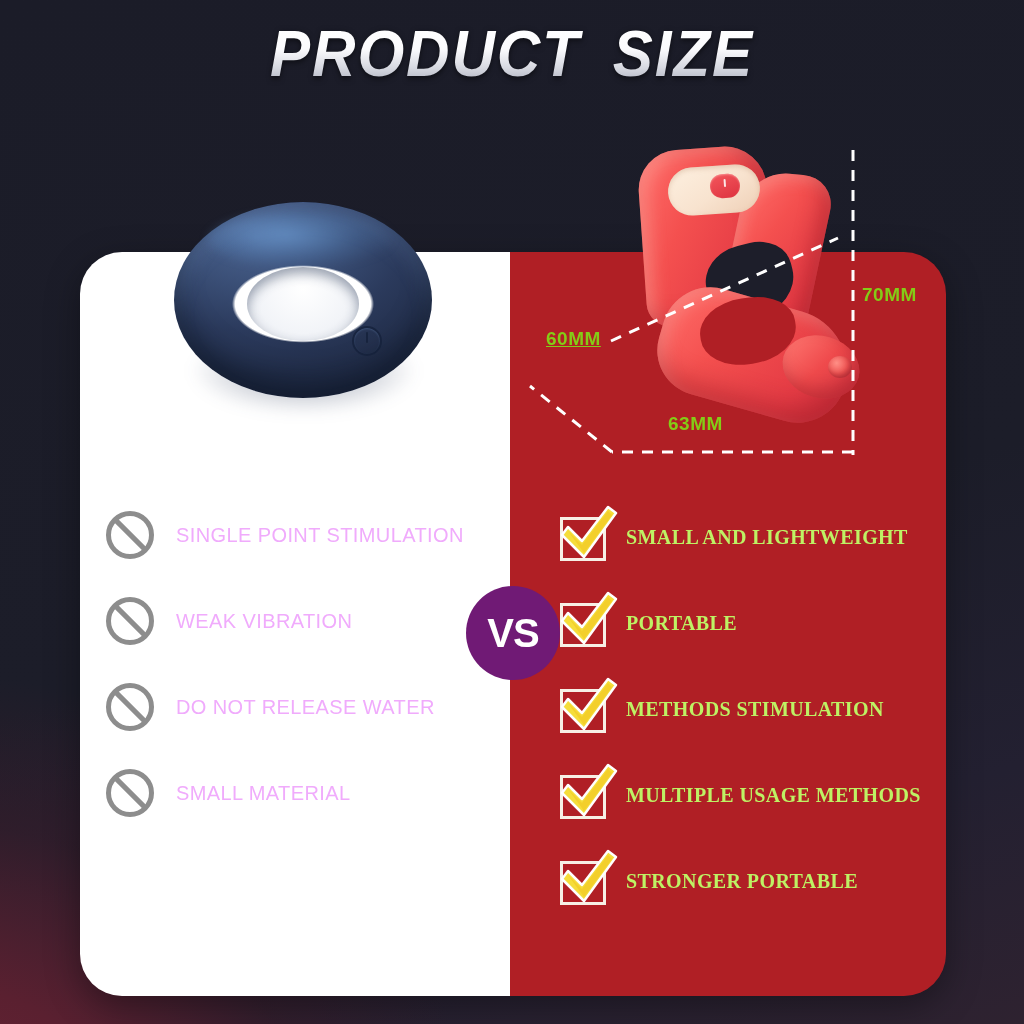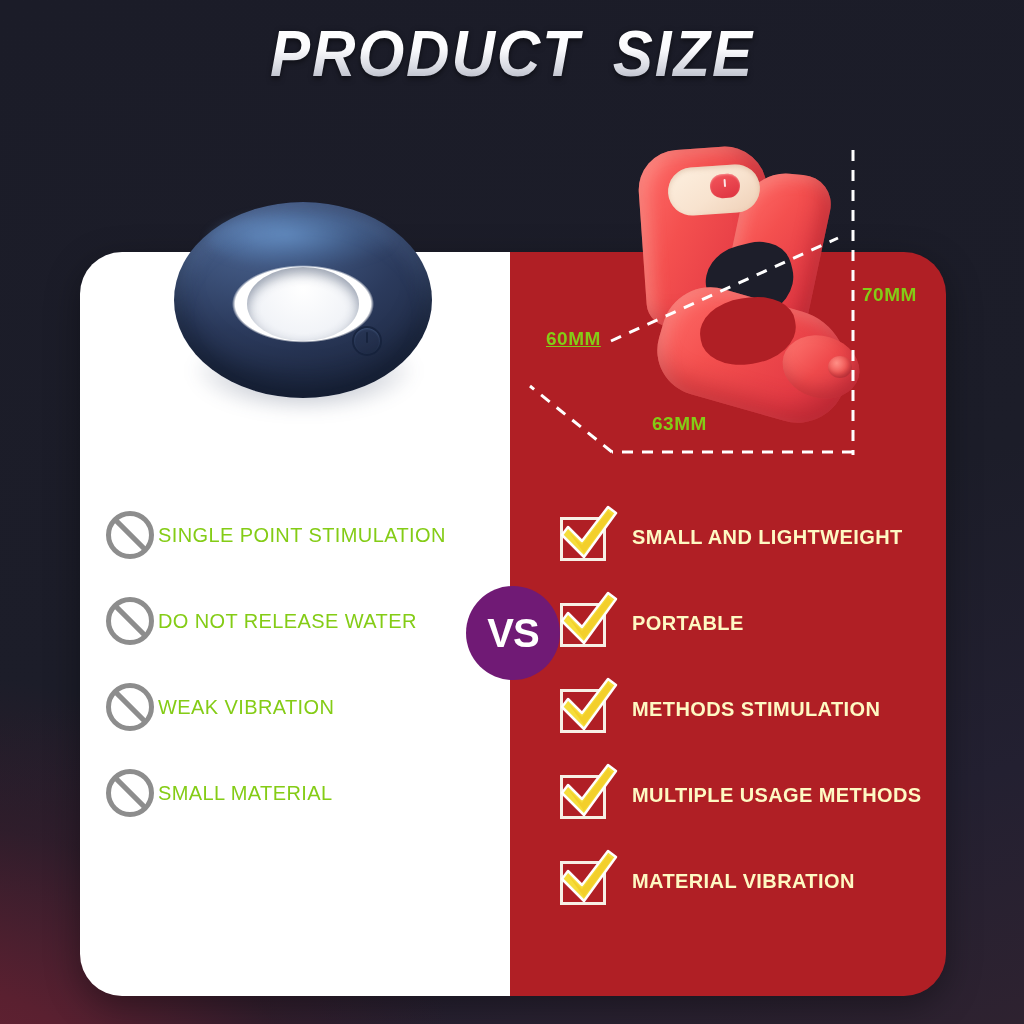--- a/index.html
+++ b/index.html
@@ -201,21 +201,21 @@
   .dim-label {
     position:absolute;
     color:#84cc16;
     font-weight:bold;
     font-size:19px;
     letter-spacing:0.5px;
     white-space:nowrap;
   }
   #dim-70 { left:862px; top:284px; }
   #dim-60 { left:546px; top:328px;text-decoration:underline; }
-  #dim-63 { left:652px; top:413px; }
+  #dim-63 { left:668px; top:413px; }
   #dash-svg { position:absolute; left:0; top:0; width:1024px; height:1024px; pointer-events:none; }
 
   
   #vs {
     position:absolute;
     left:466px; top:586px;
     width:94px; height:94px;
     border-radius:50%;
     background:#701a75;
     display:flex; align-items:center; justify-content:center;
@@ -239,22 +239,22 @@
   }
   .row {
     display:flex; align-items:center;
     height:86px;
   }
   .row-label {
     font-size:20px;
     letter-spacing:0.4px;
     white-space:nowrap;
   }
-  #list-left .row-label { color:#84cc16; margin-left:4px; }
-  #list-right .row-label { color:#fef9c3; font-weight:bold; margin-left:24px; }
+  #list-left .row-label { color:#f0abfc; margin-left:22px; }
+  #list-right .row-label { color:#bef264; font-weight:bold; margin-left:18px;font-family:Liberation Serif, serif; }
 
   
   .no-icon {
     position:relative;
     width:48px; height:48px; flex:0 0 48px;
     border-radius:50%;
     border:5px solid #8d8d8d;
   }
   .no-icon::after {
     content:"";
@@ -326,25 +326,25 @@
 <div class="dim-label" id="dim-60">60MM</div>
 <div class="dim-label" id="dim-63">63MM</div>
 
 <div id="list-left">
   <div class="row">
     <span class="no-icon"></span>
     <span class="row-label">SINGLE POINT STIMULATION</span>
   </div>
   <div class="row">
     <span class="no-icon"></span>
+    <span class="row-label">WEAK VIBRATION</span>
+  </div>
+  <div class="row">
+    <span class="no-icon"></span>
     <span class="row-label">DO NOT RELEASE WATER</span>
-  </div>
-  <div class="row">
-    <span class="no-icon"></span>
-    <span class="row-label">WEAK VIBRATION</span>
   </div>
   <div class="row">
     <span class="no-icon"></span>
     <span class="row-label">SMALL MATERIAL</span>
   </div>
 </div>
 
 <div id="vs">VS</div>
 
 <div id="list-right">
@@ -389,15 +389,15 @@
     <span class="row-label">MULTIPLE USAGE METHODS</span>
   </div>
   <div class="row">
     <span class="chk">
       <span class="chk-box"></span>
       <svg class="chk-mark" viewBox="0 0 62 56">
         <path d="M4 30 L10 22 L24 36 L50 2 L58 8 L26 52 Z" fill="#f5dd3a" stroke="#ffffff" stroke-width="2.5" stroke-linejoin="round"></path>
         <path d="M10 26 L24 40 L50 6 L54 10 L26 48 Z" fill="#f0c21f" opacity="0.55"></path>
       </svg>
     </span>
-    <span class="row-label">MATERIAL VIBRATION</span>
+    <span class="row-label">STRONGER PORTABLE</span>
   </div>
 </div>
 
 </body></html>

